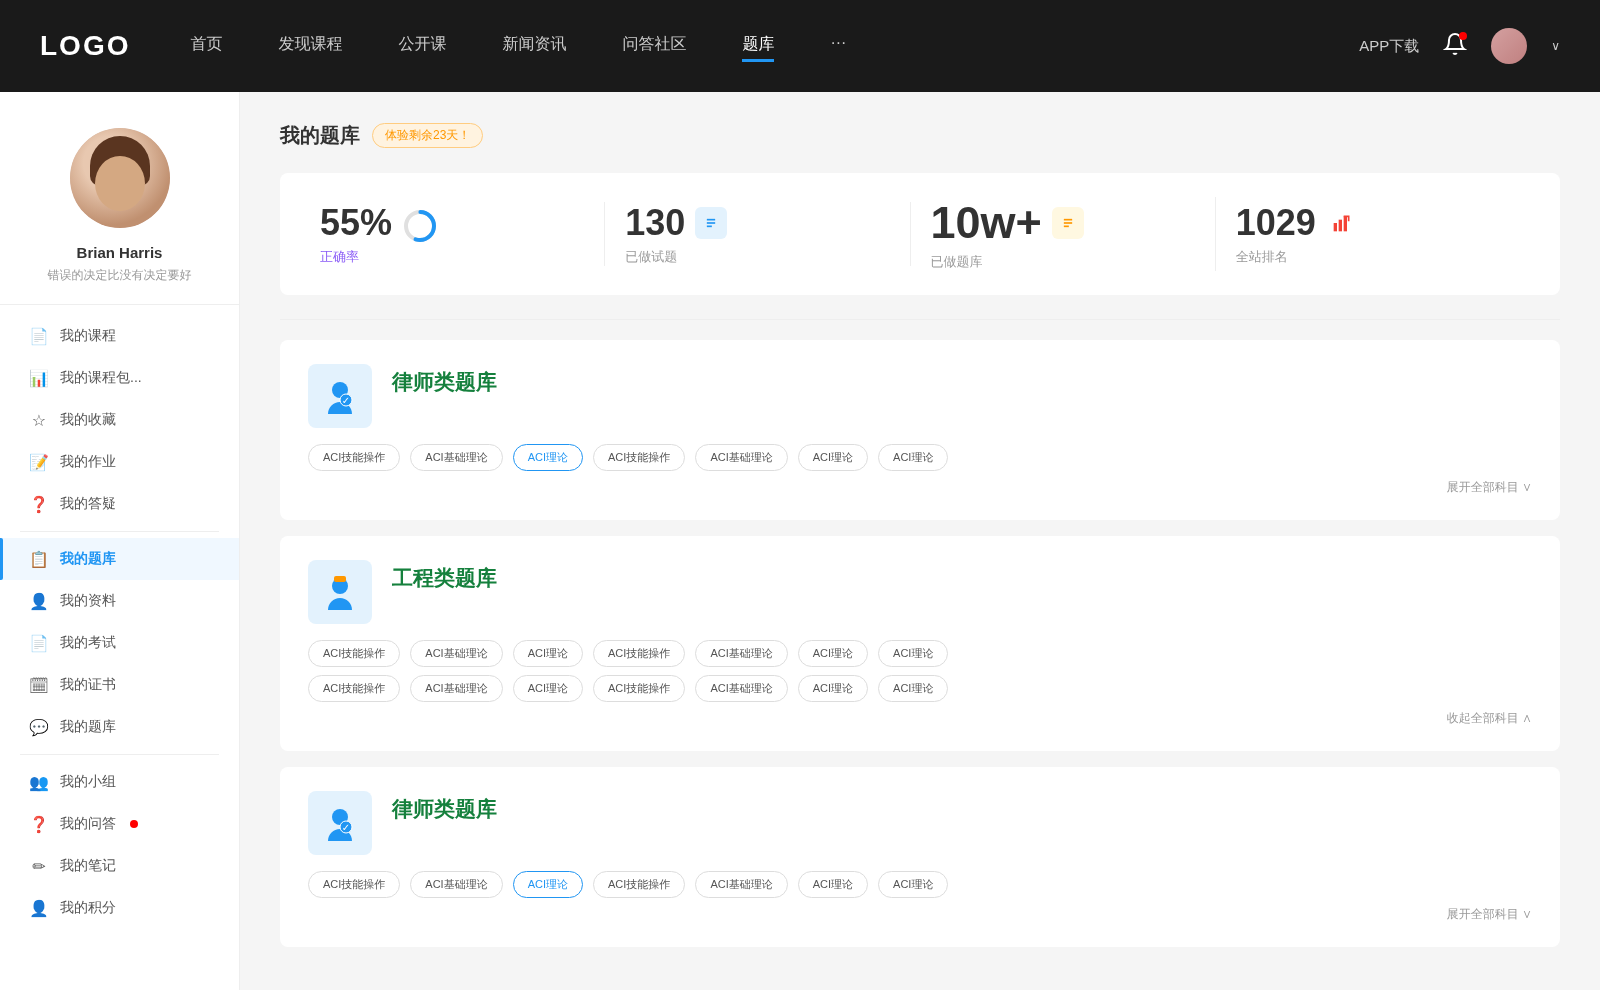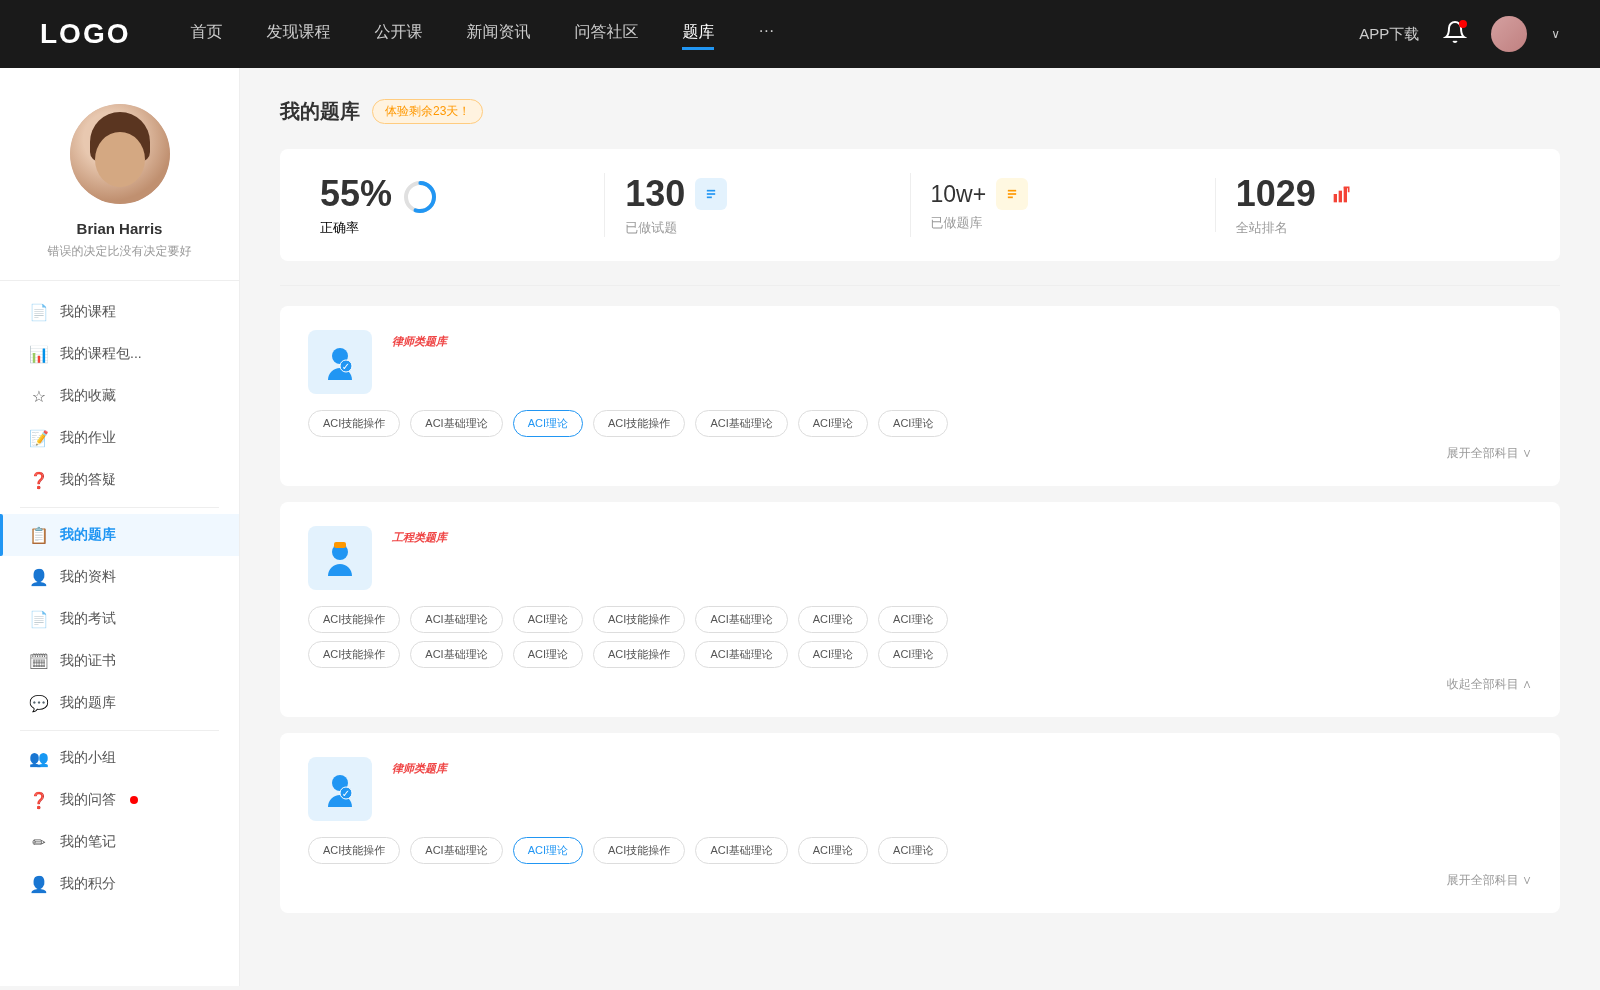--- a/index.html
+++ b/index.html
@@ -1,38 +1,38 @@
 <!DOCTYPE html>
 <html><head>
   <meta charset="utf-8">
   <style>
     * { box-sizing: border-box; margin: 0; padding: 0; }
     body { font-family: "PingFang SC", "Microsoft YaHei", sans-serif; background: #f5f5f5; color: #333; }
 
     
     .navbar {
       background: #1a1a1a;
-      height: 68px;
+      height: 92px;
       display: flex;
       align-items: center;
       padding: 12px 40px;
       position: sticky;
       top: 0;
       z-index: 100;
     }
     .navbar-logo {
       color: #fff;
       font-size: 28px;
       font-weight: bold;
       letter-spacing: 2px;
       margin-right: 60px;
     }
     .navbar-menu {
       display: flex;
-      gap: 44px;
+      gap: 56px;
       flex: 1;
     }
     .navbar-menu-item {
       color: #ccc;
       font-size: 16px;
       cursor: pointer;
       padding: 4px 0;
       position: relative;
     }
     .navbar-menu-item.active {
@@ -283,25 +283,24 @@
       margin-bottom: 16px;
     }
     .qbank-icon-lawyer {
       width: 64px; height: 64px;
       background: #e3f2fd;
       border-radius: 8px;
       display: flex; align-items: center; justify-content: center;
       flex-shrink: 0;
     }
     .qbank-title {
-      font-size: 11px;
+      font-size: 21px;
       font-weight: 600;
-      color: #ef4444;
+      color: #15803d;
       padding-top: 4px;
-      font-style: italic;
     }
     .tags-row {
       display: flex;
       flex-wrap: wrap;
       gap: 10px;
       align-items: center;
       margin-bottom: 8px;
     }
     .tag {
       padding: 5px 14px;
@@ -437,21 +436,21 @@
     <div>
       <div style="display:flex;align-items:flex-end;gap:10px;">
         <span style="font-size:36px;font-weight:700;color:#333;">55%</span>
         <div class="donut-chart">
       <svg class="donut-svg" viewBox="0 0 36 36">
         <circle cx="18" cy="18" r="14" fill="none" stroke="#e0e0e0" stroke-width="4"></circle>
         <circle cx="18" cy="18" r="14" fill="none" stroke="#2196F3" stroke-width="4" stroke-dasharray="48.38052686528282 39.58406743523139" stroke-dashoffset="21.991148575128552" stroke-linecap="round"></circle>
       </svg>
     </div>
       </div>
-      <div style="font-size:13px;color:#000000;margin-top:4px;">正确率</div>
+      <div style="font-size:13px;color:#8b5cf6;margin-top:4px;">正确率</div>
     </div>
   </div>
         <div class="stat-item">
     <div>
       <div style="display:flex;align-items:center;gap:10px;">
         <span style="font-size:36px;font-weight:700;color:#333;">130</span>
         <div class="stat-icon-blue">
       <svg width="20" height="20" viewBox="0 0 24 24" fill="#2196F3">
                   <rect x="3" y="3" width="18" height="18" rx="2" fill="#e3f2fd"></rect>
                   <line x1="7" y1="8" x2="17" y2="8" stroke="#2196F3" stroke-width="2"></line>
@@ -459,21 +458,21 @@
                   <line x1="7" y1="16" x2="13" y2="16" stroke="#2196F3" stroke-width="2"></line>
                 </svg>
     </div>
       </div>
       <div style="font-size:13px;color:#999;margin-top:4px;">已做试题</div>
     </div>
   </div>
         <div class="stat-item">
     <div>
       <div style="display:flex;align-items:center;gap:10px;">
-        <span style="font-size:23px;font-weight:400;color:#333;">10w+</span>
+        <span style="font-size:45px;font-weight:700;color:#333;">10w+</span>
         <div class="stat-icon-orange">
       <svg width="20" height="20" viewBox="0 0 24 24">
                   <rect x="3" y="3" width="18" height="18" rx="2" fill="#fff8e1"></rect>
                   <line x1="7" y1="8" x2="17" y2="8" stroke="#ff9800" stroke-width="2"></line>
                   <line x1="7" y1="12" x2="17" y2="12" stroke="#ff9800" stroke-width="2"></line>
                   <line x1="7" y1="16" x2="13" y2="16" stroke="#ff9800" stroke-width="2"></line>
                 </svg>
     </div>
       </div>
       <div style="font-size:13px;color:#999;margin-top:4px;">已做题库</div>

